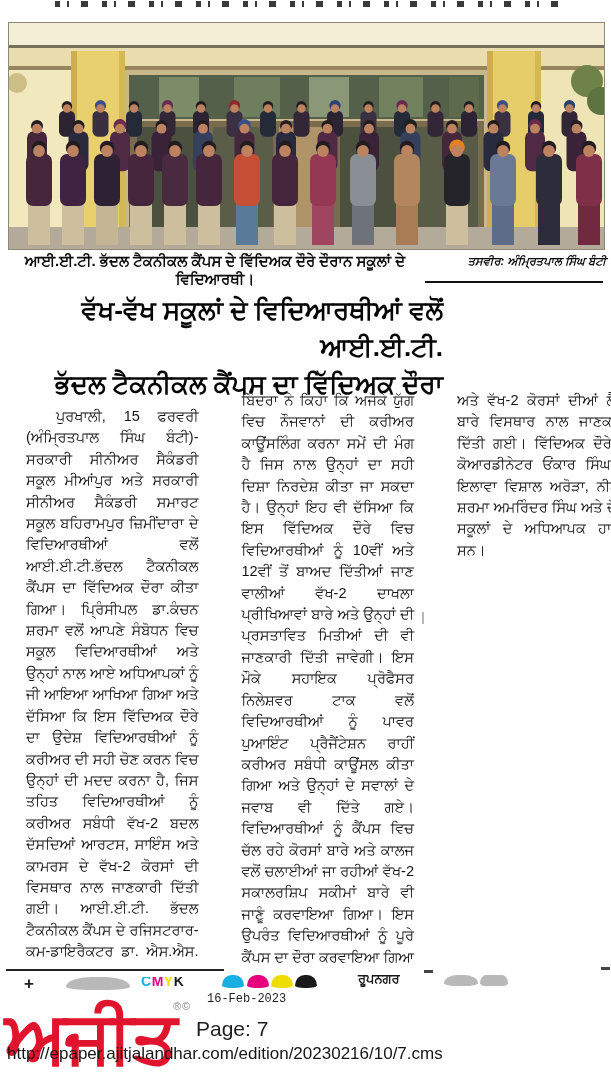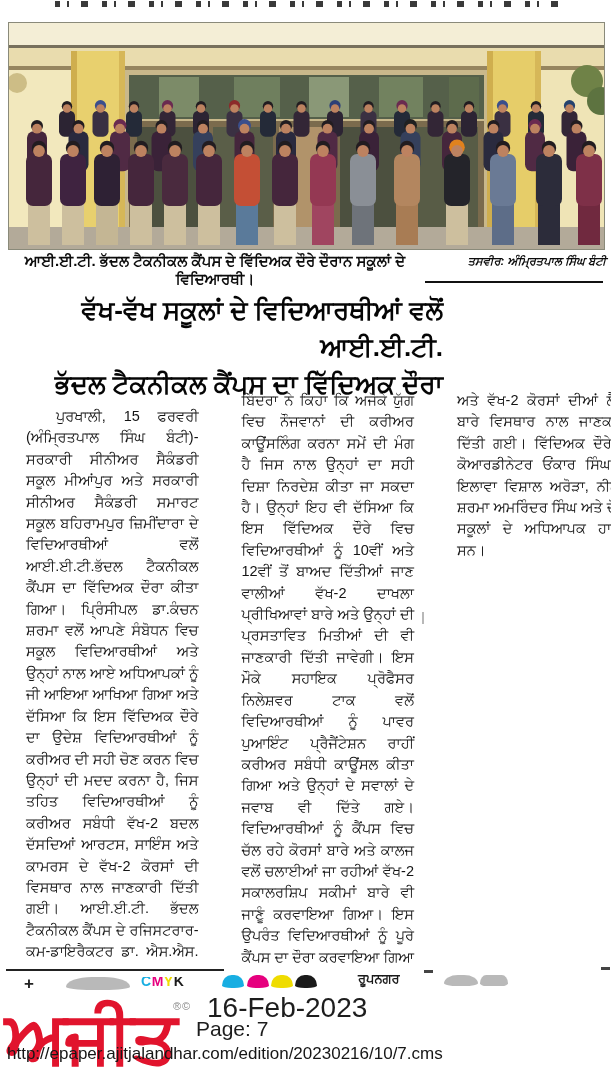--- a/index.html
+++ b/index.html
@@ -38,21 +38,21 @@
   .cmyk{left:141px;top:977px;height:12px;overflow:hidden;font-size:14px;font-weight:bold;letter-spacing:0.5px;}
   .cmyk span{display:inline-block;transform:translateY(-2px);}
   .blob{top:975px;height:13px;border-radius:55%/100% 100% 25% 25%;}
   .region-label{left:358px;top:971px;font-size:13px;font-weight:bold;color:#1a1a1a;}
   .blob-gray-r1{left:444px;top:975px;width:34px;height:11px;background:#b9b9b9;border-radius:55%/100% 100% 35% 35%;}
   .blob-gray-r2{left:480px;top:975px;width:28px;height:11px;background:#b9b9b9;border-radius:30%/100% 100% 35% 35%;}
 
   
   .logo{left:0px;top:995px;width:180px;font-size:72px;line-height:84px;font-weight:bold;color:#e1142d;text-align:center;letter-spacing:-2px;}
   .tm{left:173px;top:1000px;font-size:11px;color:#8a8a8a;letter-spacing:1px;}
-  .date-line{left:207px;top:992px;font-size:28px;color:#1d1d1d;}
+  .date-line{left:207px;top:992px;font-size:12px;color:#1d1d1d;font-family:Liberation Mono, monospace;}
   .page-line{left:196px;top:1017px;font-size:21px;color:#1d1d1d;}
   .url-line{left:7px;top:1044px;font-size:17px;color:#161616;}
 </style>
 </head>
 <body>
 
 <div class="abs top-residue"></div>
 
 <div class="abs photo-frame">
   <svg width="595" height="226" viewBox="0 0 595 226">

